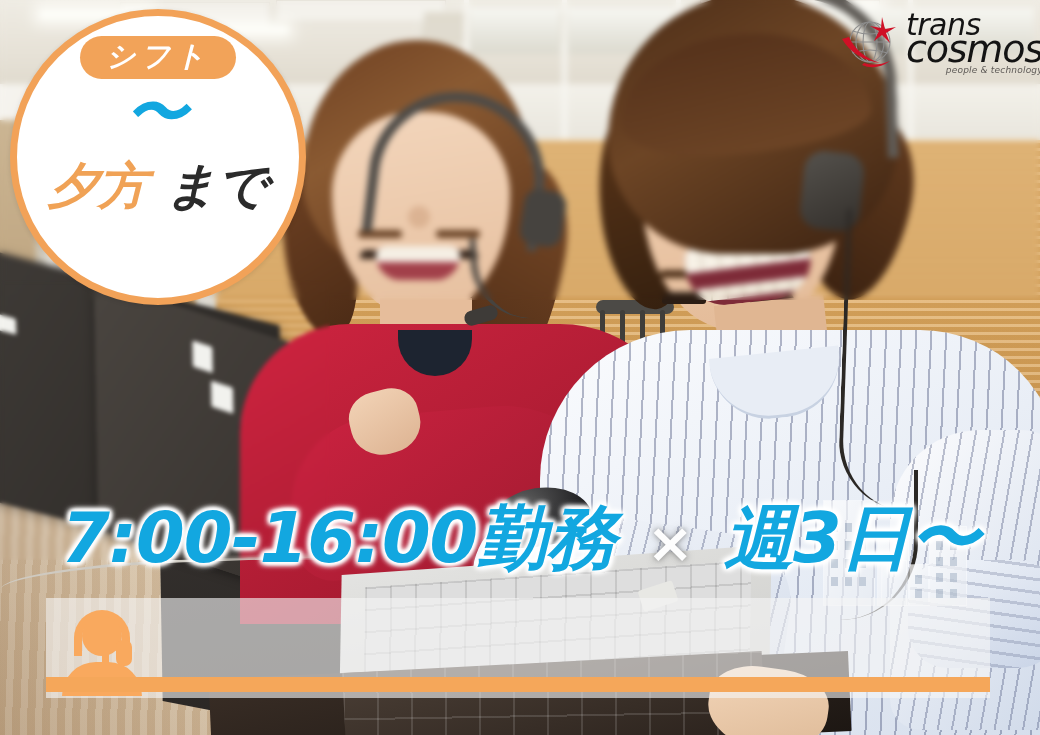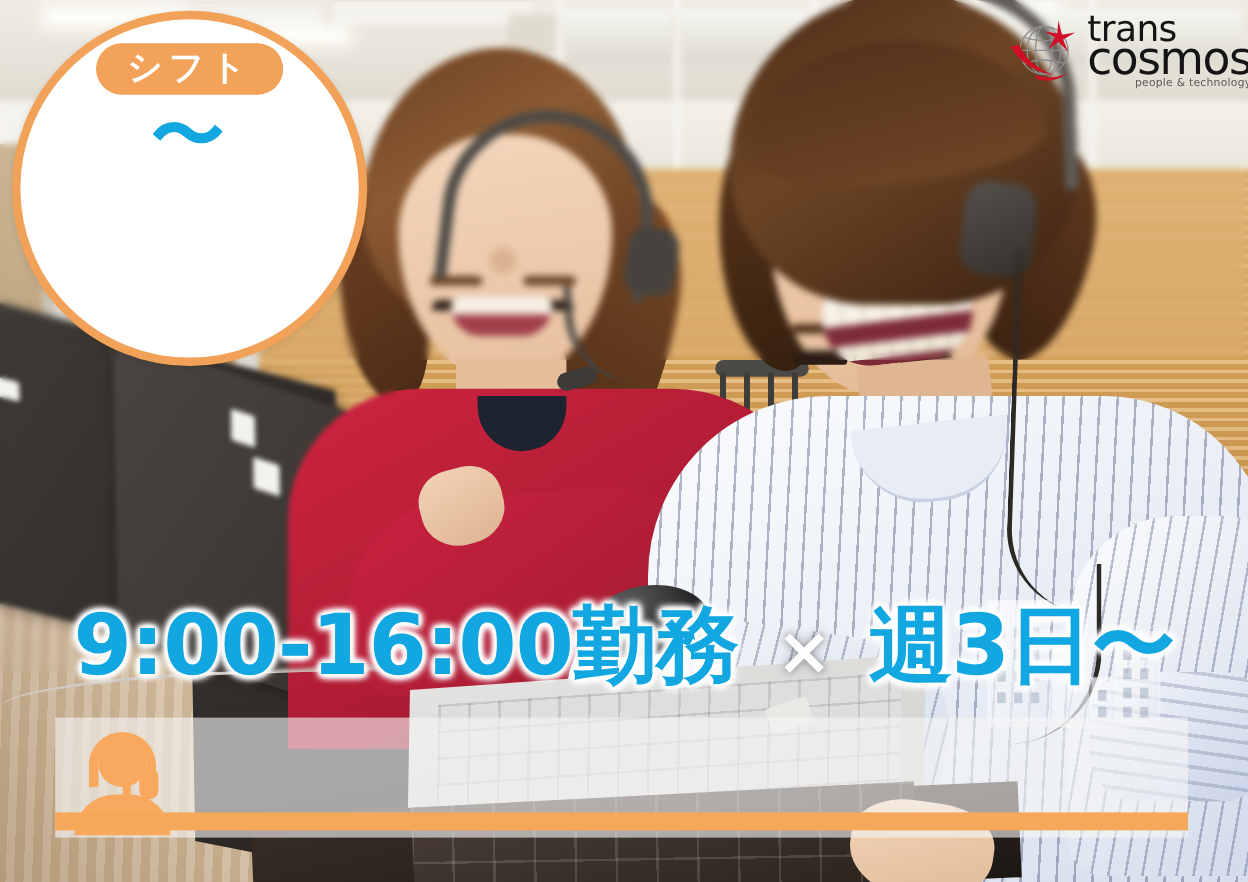--- a/index.html
+++ b/index.html
@@ -4,20 +4,21 @@
 <style>
   * { margin:0; padding:0; box-sizing:border-box; }
   html,body { background:#1a1a1a; }
   body { font-family:"Liberation Sans", sans-serif; }
 
   #poster {
     position:relative;
     width:1040px; height:735px;
     overflow:hidden;
     background:#e9e2d8;
+    font-style:italic;
   }
 
   
   .photo { position:absolute; inset:0; overflow:hidden; }
 
   
   .ceiling {
     position:absolute; left:0; top:0; width:100%; height:96px;
     background:
       linear-gradient(180deg,#efece4 0%, #e6e1d6 60%, #ded8cb 100%);
@@ -706,20 +707,24 @@
 
     <div class="bg-blur"></div>
     <div class="bg-blur2"></div>
   </div>
 
   <div class="badge-circle">
     <div class="shift-pill">シフト</div>
     <div class="badge-main">
       <span class="tilde">〜</span>
     </div>
+    <div class="badge-sub">
+      <span class="s-orange">夕方</span>
+      <span class="s-dark">まで</span>
+    </div>
   </div>
 
   <div class="logo">
     <div class="logo-mark">
       <svg viewBox="0 0 60 60" width="60" height="60">
         <g fill="none" stroke="#8e8e8e" stroke-width="1.1">
           <circle cx="30" cy="29" r="20"></circle>
           <ellipse cx="30" cy="29" rx="7" ry="20"></ellipse>
           <ellipse cx="30" cy="29" rx="14" ry="20"></ellipse>
           <line x1="10" y1="29" x2="50" y2="29"></line>
@@ -772,21 +777,21 @@
       <div class="win" style="left:6px;top:30px;"></div>
         <div class="win" style="left:20px;top:30px;"></div>
       <div class="win" style="left:6px;top:46px;"></div>
         <div class="win" style="left:20px;top:46px;"></div>
       <div class="win" style="left:6px;top:62px;"></div>
         <div class="win" style="left:20px;top:62px;"></div>
     </div>
   </div>
 
   <div class="headline">
-    <span>9:00-16:00勤務</span>
+    <span>7:00-16:00勤務</span>
     <span class="xmark">×</span>
     <span>週3日〜</span>
   </div>
 
   <div class="banner">
     <div class="op-icon">
       <div class="op-band"></div>
       <div class="op-head"></div>
       <div class="op-ear"></div>
       <div class="op-mic"></div>

